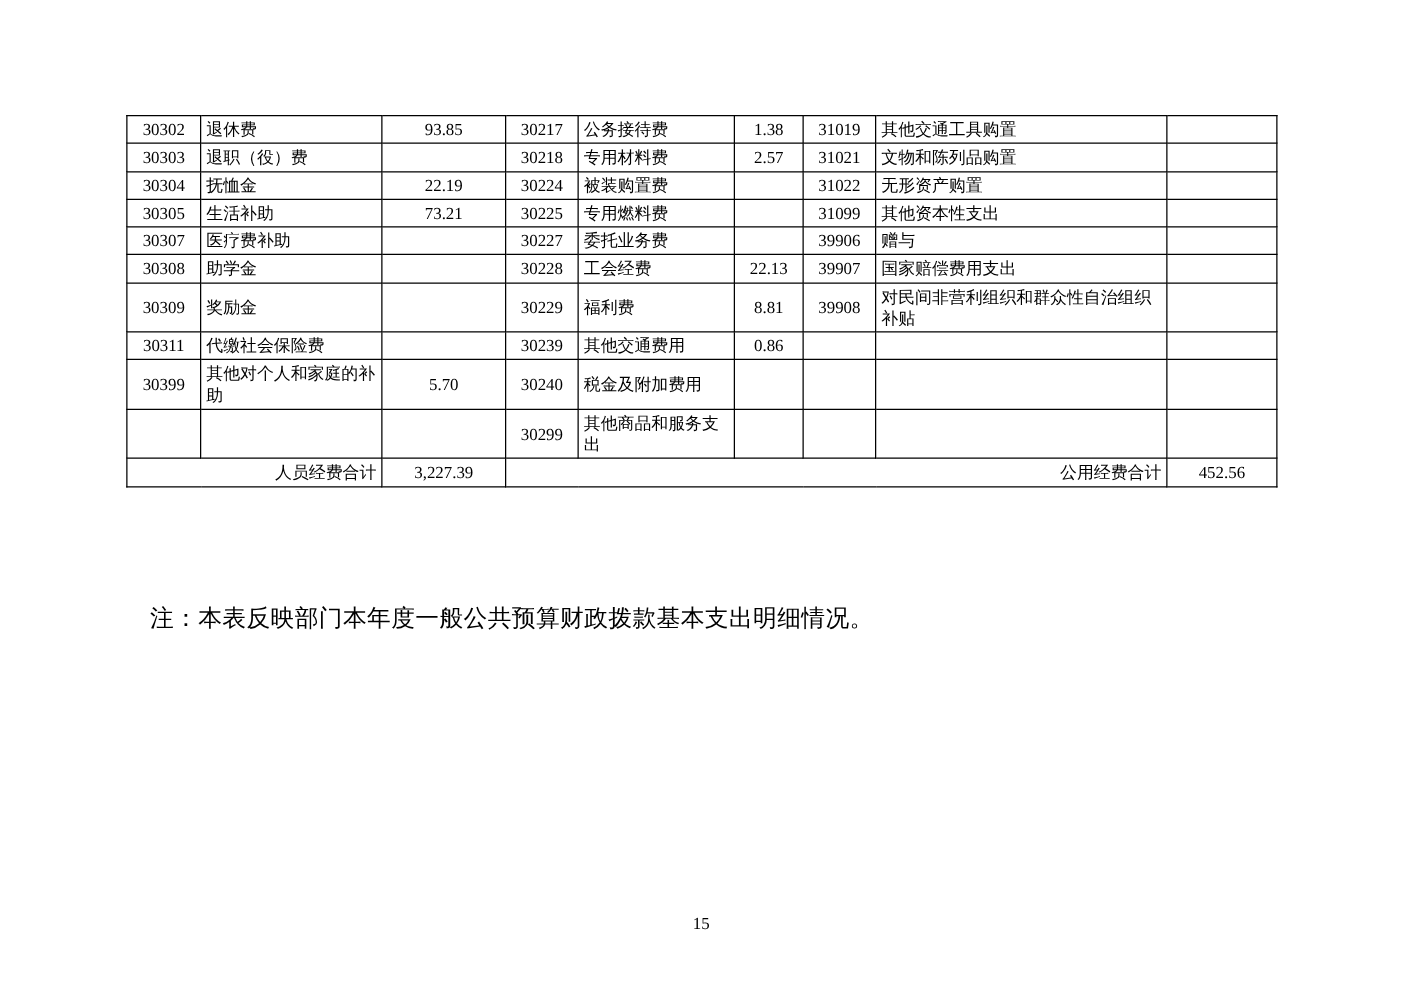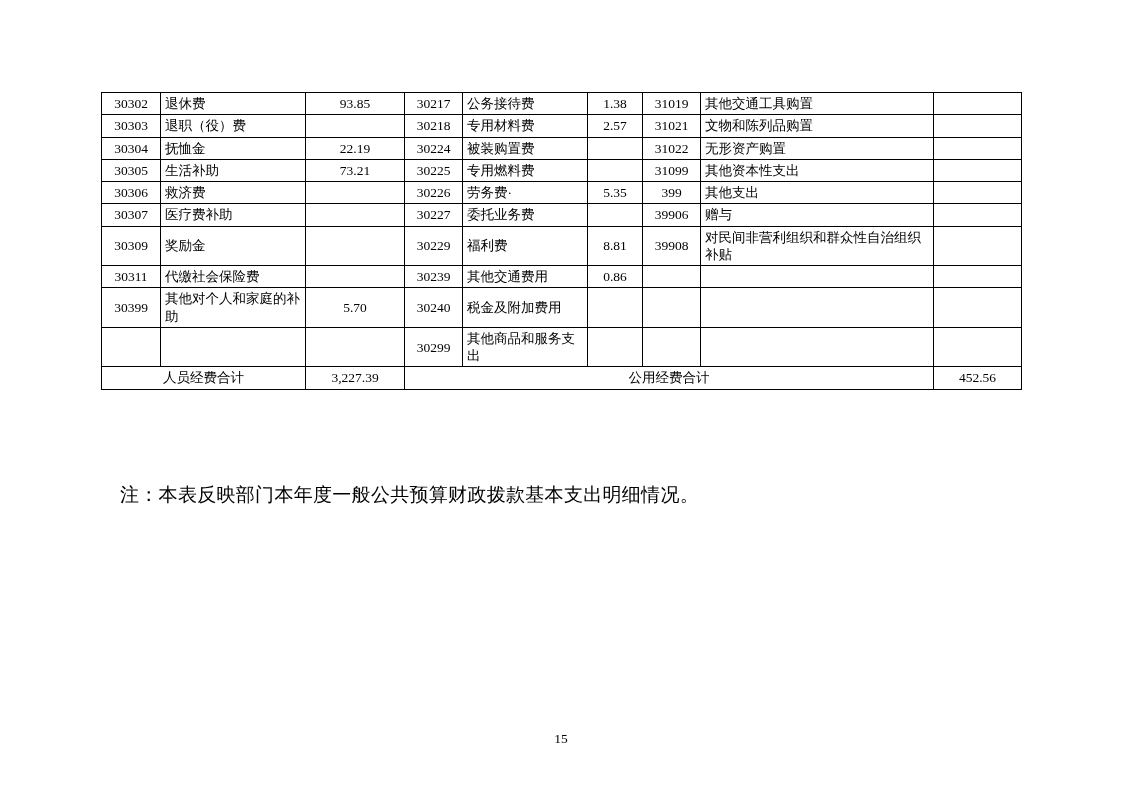--- a/index.html
+++ b/index.html
@@ -66,21 +66,21 @@
     text-align: left;
     padding-left: 20px;
   }
   .val {
     text-align: center;
     padding-right: 6px;
     font-family: "Liberation Serif", "DejaVu Serif", serif;
   }
   .tall { height: 38px; }
   .total-label {
-    text-align: center;
+    text-align: right;
   }
   .note {
     position: absolute;
     left: 120px;
     top: 482px;
     font-size: 19px;
     letter-spacing: 0.3px;
   }
   .page-num {
     position: absolute;
@@ -148,39 +148,39 @@
           <td class="name">生活补助</td>
           <td class="val">73.21</td>
           <td class="code">30225</td>
           <td class="name">专用燃料费</td>
           <td class="val"></td>
           <td class="code">31099</td>
           <td class="name">其他资本性支出</td>
           <td class="val"></td>
         </tr>
         <tr>
-          <td class="code">30306</td>
-          <td class="name">救济费</td>
-          <td class="val"></td>
-          <td class="code">30226</td>
-          <td class="name">劳务费·</td>
-          <td class="val">5.35</td>
-          <td class="code">399</td>
-          <td class="name">其他支出</td>
-          <td class="val"></td>
-        </tr>
-        <tr>
           <td class="code">30307</td>
           <td class="name">医疗费补助</td>
           <td class="val"></td>
           <td class="code">30227</td>
           <td class="name">委托业务费</td>
           <td class="val"></td>
           <td class="code">39906</td>
           <td class="name">赠与</td>
+          <td class="val"></td>
+        </tr>
+        <tr>
+          <td class="code">30308</td>
+          <td class="name">助学金</td>
+          <td class="val"></td>
+          <td class="code">30228</td>
+          <td class="name">工会经费</td>
+          <td class="val">22.13</td>
+          <td class="code">39907</td>
+          <td class="name">国家赔偿费用支出</td>
           <td class="val"></td>
         </tr>
         <tr class="tall">
           <td class="code">30309</td>
           <td class="name-ind">奖励金</td>
           <td class="val"></td>
           <td class="code">30229</td>
           <td class="name-ind">福利费</td>
           <td class="val">8.81</td>
           <td class="code">39908</td>

